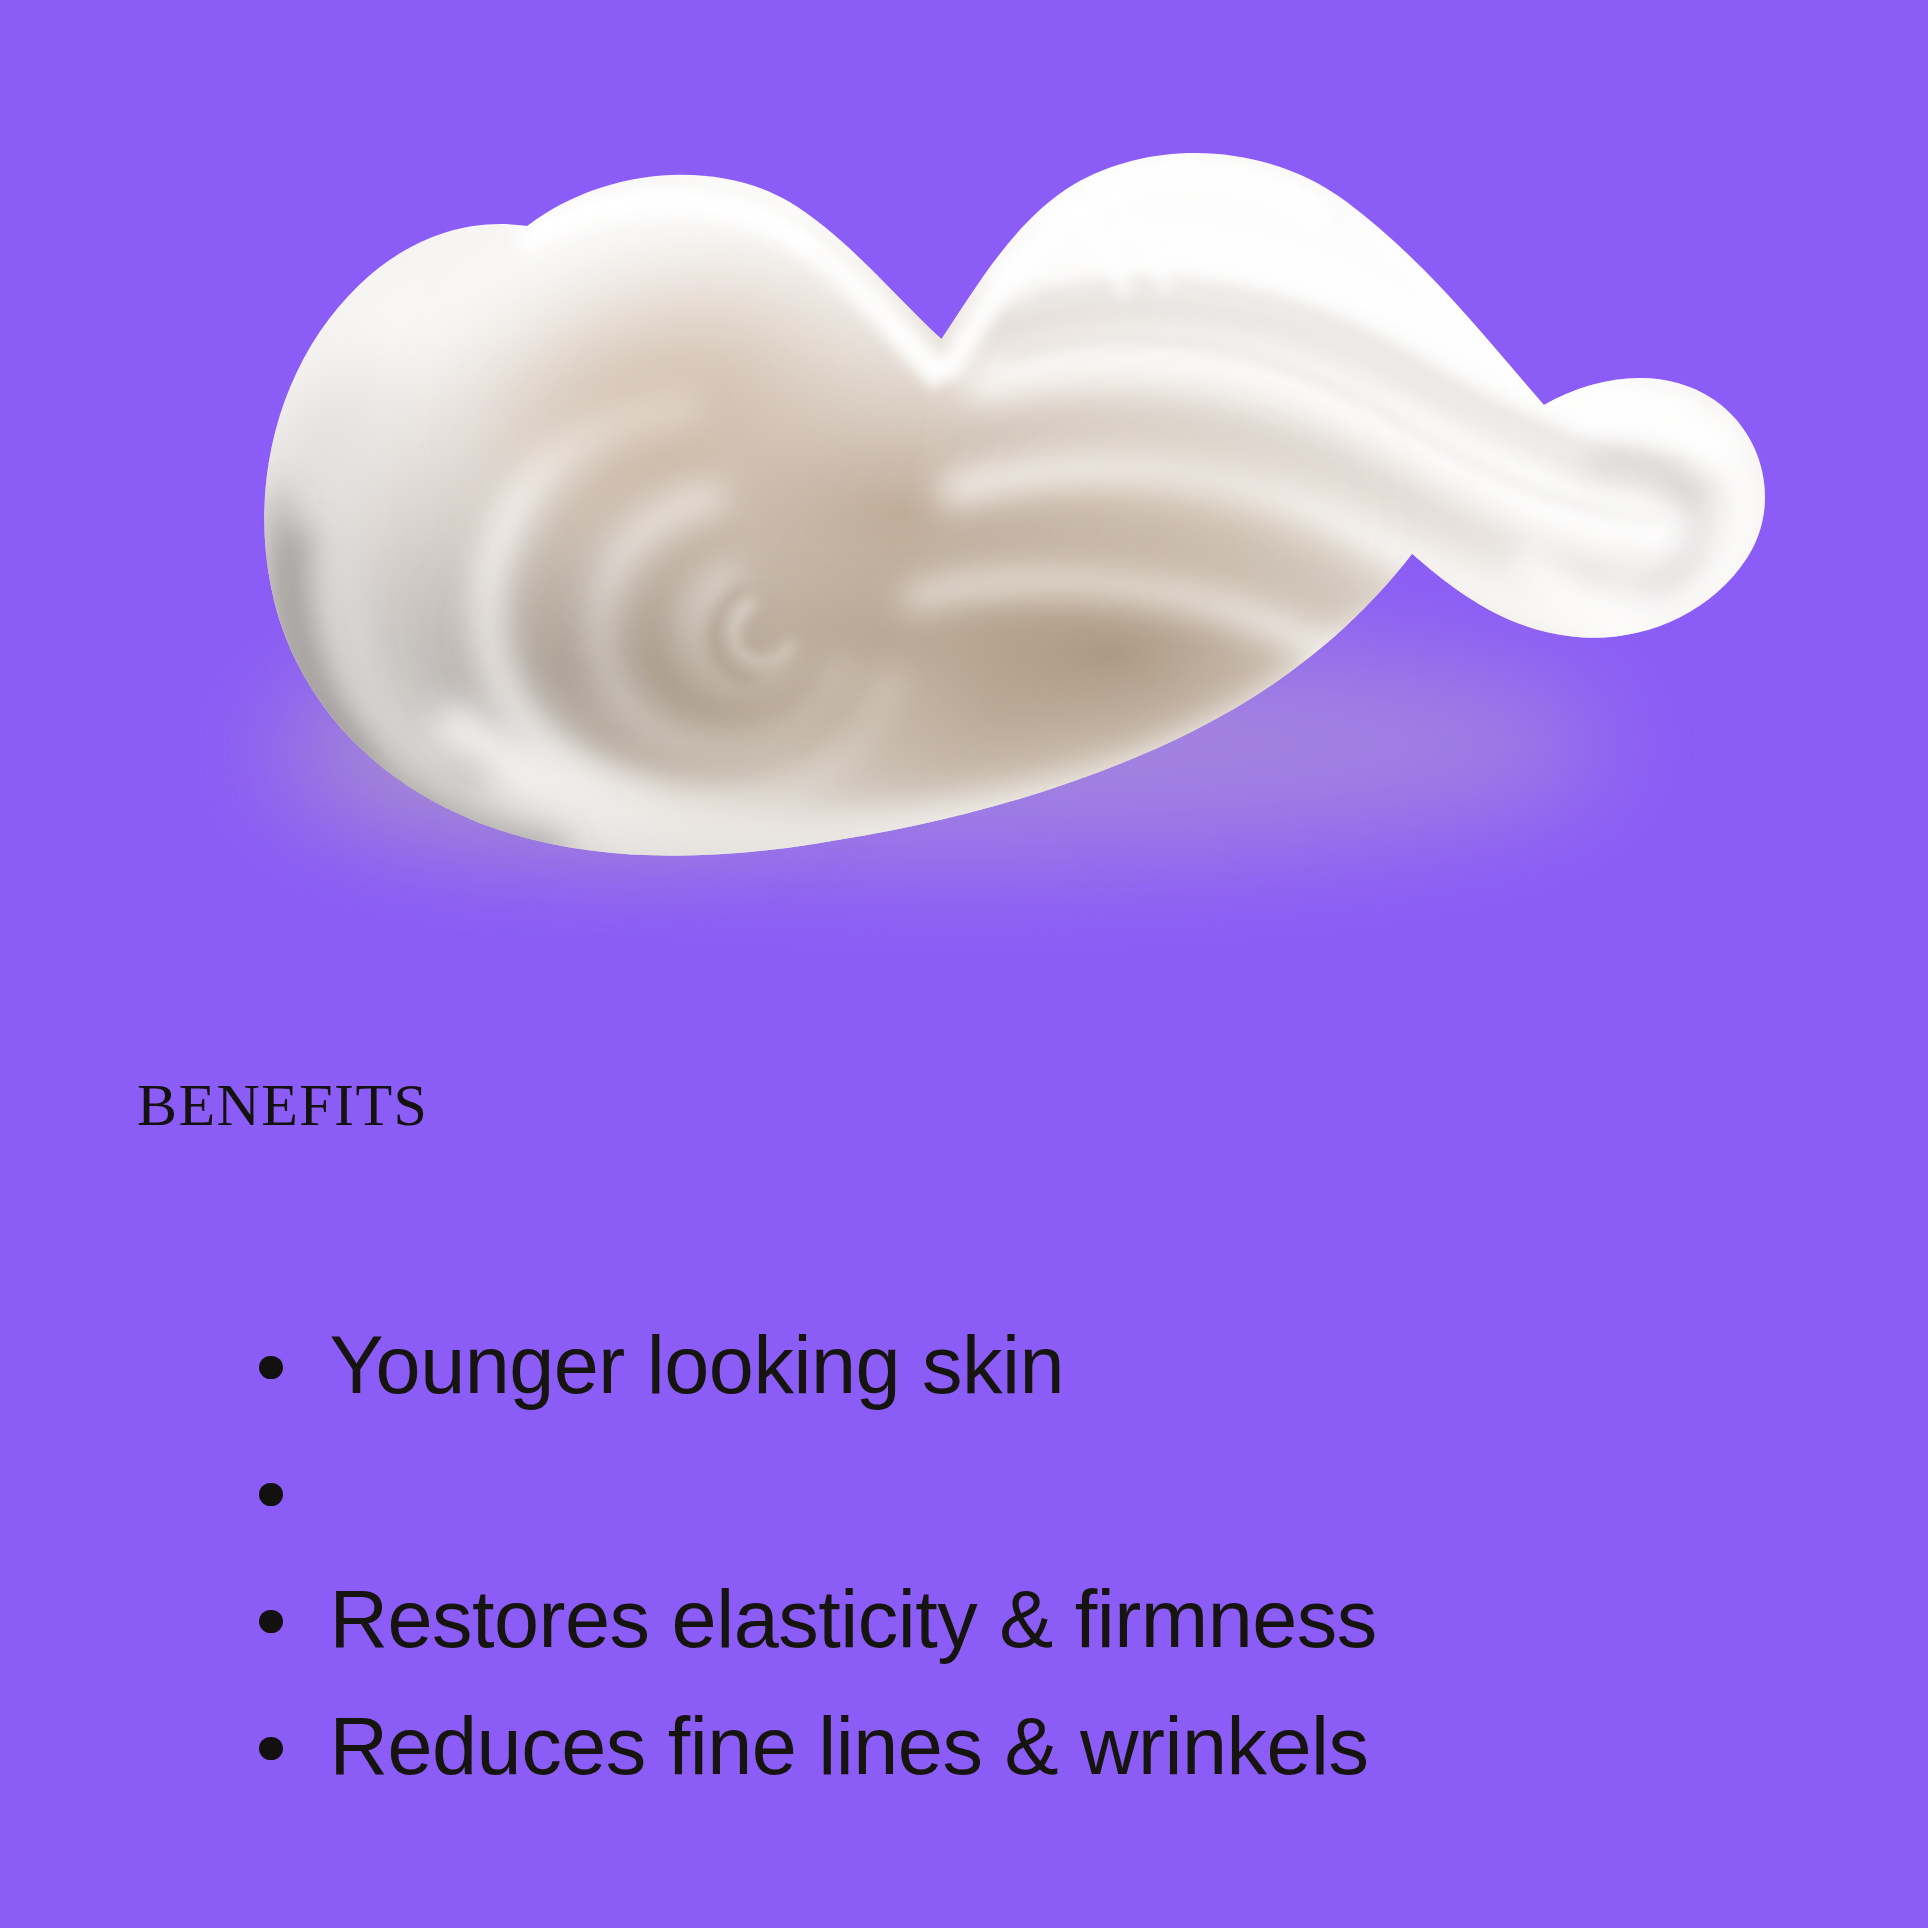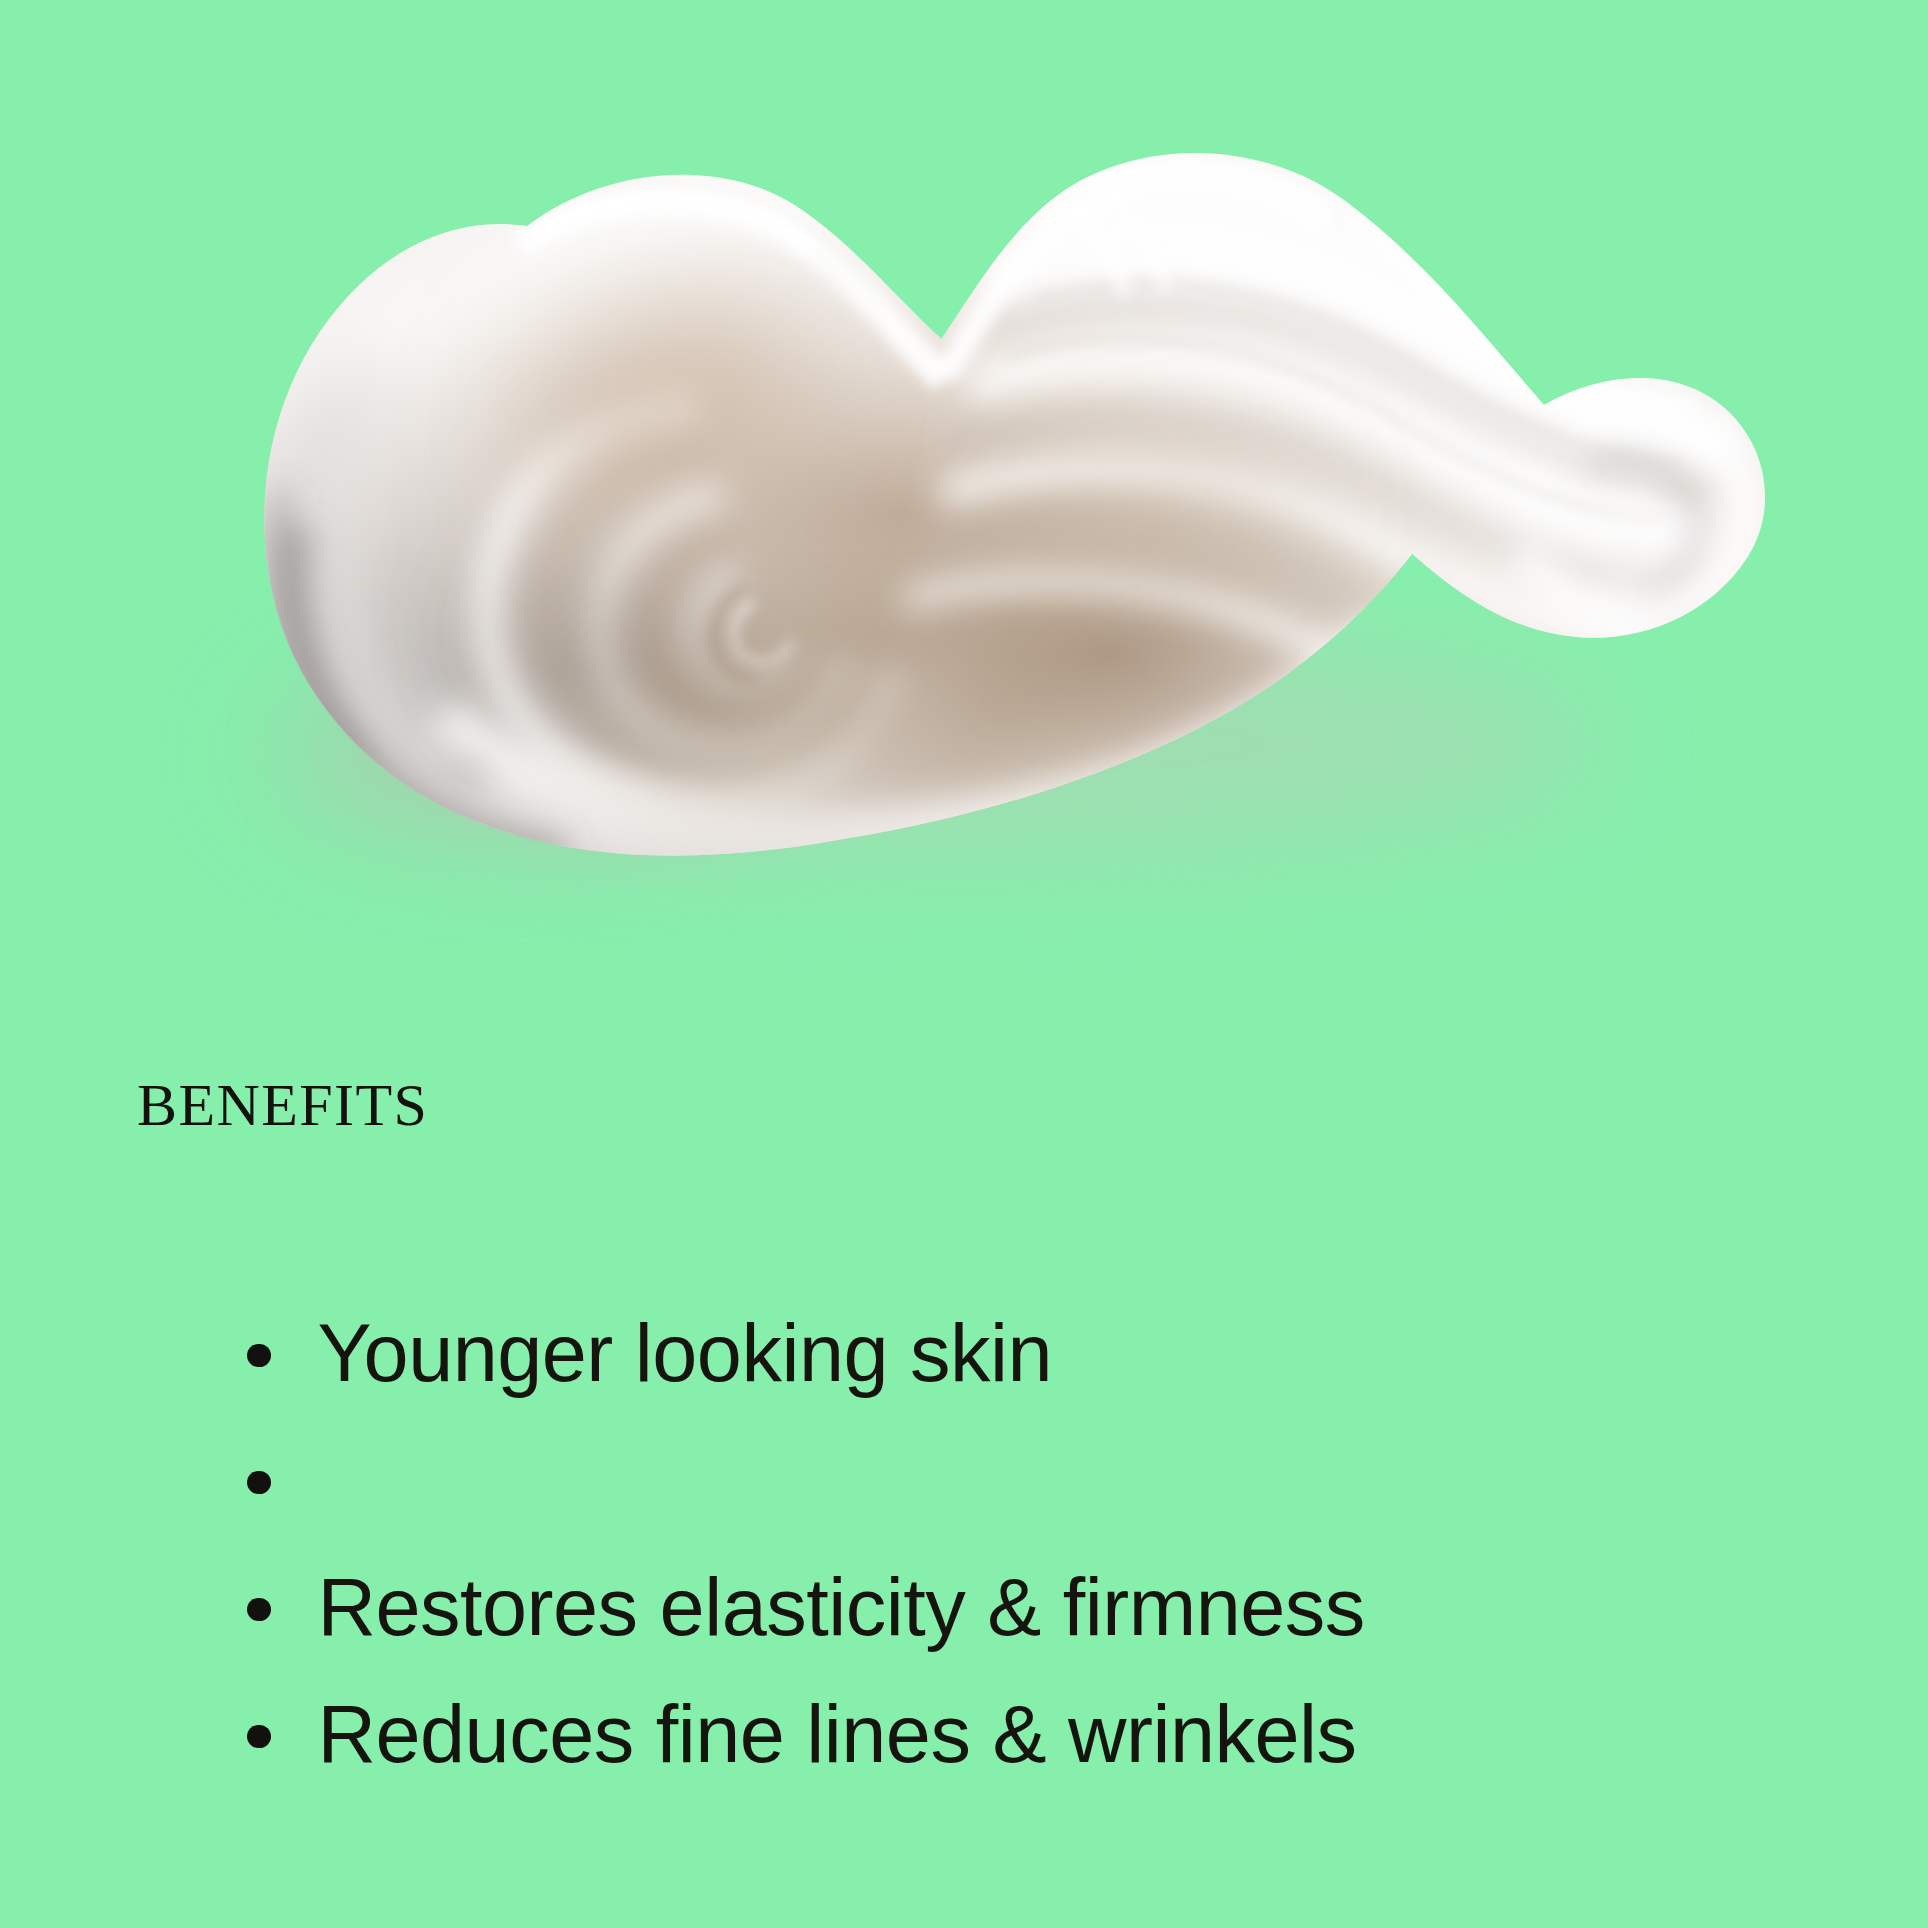--- a/index.html
+++ b/index.html
@@ -11,21 +11,21 @@
     height: 1928px;
     background: #e4dfdb;
     font-family: "Liberation Sans", sans-serif;
     overflow: hidden;
     position: relative;
   }
 
   #page-root {
     position: absolute;
     inset: 0;
-    background: #86efac;
+    background: #8b5cf6;
   }
 
   
   .hero {
     position: absolute;
     left: 0;
     top: 0;
     width: 1928px;
     height: 1017px;
     overflow: hidden;
@@ -58,21 +58,21 @@
     letter-spacing: 1.4px;
     color: #14120f;
     font-weight: 400;
     white-space: nowrap;
   }
 
   .benefit-list {
     position: absolute;
     left: 247px;
     top: 273px;
-    margin: 0;
+    margin: 12px;
     padding: 0;
     list-style: none;
   }
 
   .benefit-item {
     display: flex;
     align-items: center;
     height: 127px;
     white-space: nowrap;
   }

